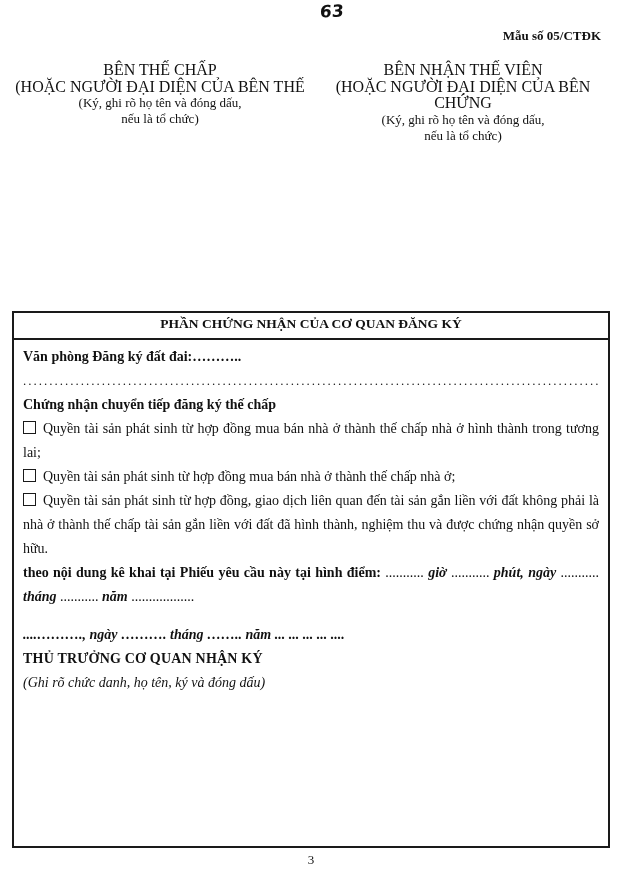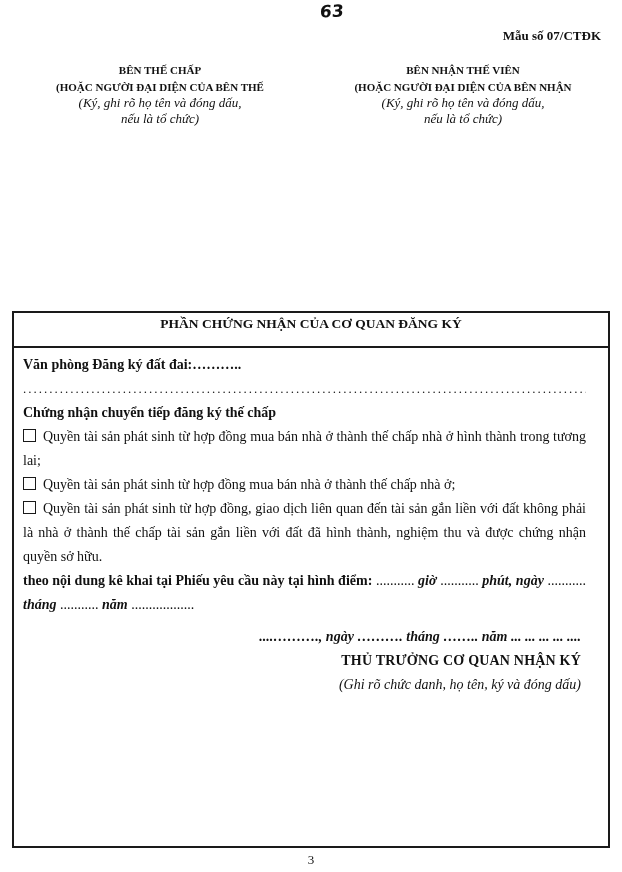--- a/index.html
+++ b/index.html
@@ -23,77 +23,77 @@
   
   .form-code {
     position:absolute; top:28px; right:21px;
     font-weight:bold; font-size:13px;
   }
   
   .sig-row { position:absolute; top:62px; left:0; width:622px; }
   .sig-col { position:absolute; text-align:center; }
   .sig-col.left  { left:14px;  width:292px; }
   .sig-col.right { left:316px; width:294px; }
-  .sig-title { font-weight:bold; font-size:11px; line-height:16.5px; }
-  .sig-note  { font-style:italic; font-size:13px; line-height:16px; }
+  .sig-title { font-weight:normal; font-size:16px; line-height:16.5px; }
+  .sig-note  { font-size:13px; line-height:16px; }
   
   .cert-box {
     position:absolute; top:311px; left:12px;
     width:598px; height:537px;
     border:2px solid #1a1a1a;
   }
   .cert-header {
     text-align:center; font-weight:bold; font-size:13.5px;
-    padding:3px 0 14px; border-bottom:2px solid #1a1a1a;
+    padding:3px 0 6px; border-bottom:2px solid #1a1a1a;
   }
-  .cert-body { padding:5px 22px 0 9px; font-size:14px; line-height:24px; }
+  .cert-body { padding:5px 9px 0 9px; font-size:14px; line-height:24px; }
   .cert-body p { margin:0; }
   .bold { font-weight:bold; }
   .italic { font-style:italic; }
   .bi { font-weight:bold; font-style:italic; }
   .dotted {
     white-space:nowrap; overflow:hidden;
     letter-spacing:2px; font-size:13px; color:#222;
   }
   .cb-item { text-align:justify; }
   .cb {
     display:inline-block; width:13px; height:13px;
     border:1.2px solid #1a1a1a; background:#fff;
     margin-right:7px; vertical-align:-1px;
   }
   .time-line { text-align:justify; }
-  .sign-area { text-align:right; padding-right:5px; margin-top:8px; }
+  .sign-area { padding-right:5px; margin-top:14px; }
   .sign-area .date-line { font-size:14px; }
   .sign-area .signer-title { font-size:14px; letter-spacing:0.2px; }
   .sign-area .signer-note { font-size:14px; }
   
   .page-num {
     position:absolute; bottom:4px; left:0; width:100%;
     text-align:center; font-size:13px;
   }
 </style>
 </head>
 <body>
 
 <div class="page">
 
   <div class="handwritten">63</div>
 
-  <div class="form-code">Mẫu số 07/CTĐK</div>
+  <div class="form-code">Mẫu số 05/CTĐK</div>
 
   <div class="sig-row">
     <div class="sig-col left">
       <div class="sig-title">BÊN THẾ CHẤP</div>
       <div class="sig-title">(HOẶC NGƯỜI ĐẠI DIỆN CỦA BÊN THẾ</div>
       <div class="sig-note">(Ký, ghi rõ họ tên và đóng dấu,</div>
       <div class="sig-note">nếu là tổ chức)</div>
     </div>
     <div class="sig-col right">
       <div class="sig-title">BÊN NHẬN THẾ VIÊN</div>
-      <div class="sig-title">(HOẶC NGƯỜI ĐẠI DIỆN CỦA BÊN NHẬN</div>
+      <div class="sig-title">(HOẶC NGƯỜI ĐẠI DIỆN CỦA BÊN CHỨNG</div>
       <div class="sig-note">(Ký, ghi rõ họ tên và đóng dấu,</div>
       <div class="sig-note">nếu là tổ chức)</div>
     </div>
   </div>
 
   <div class="cert-box">
     <div class="cert-header">PHẦN CHỨNG NHẬN CỦA CƠ QUAN ĐĂNG KÝ</div>
     <div class="cert-body">
 
       <p class="bold">Văn phòng Đăng ký đất đai:………..</p>

